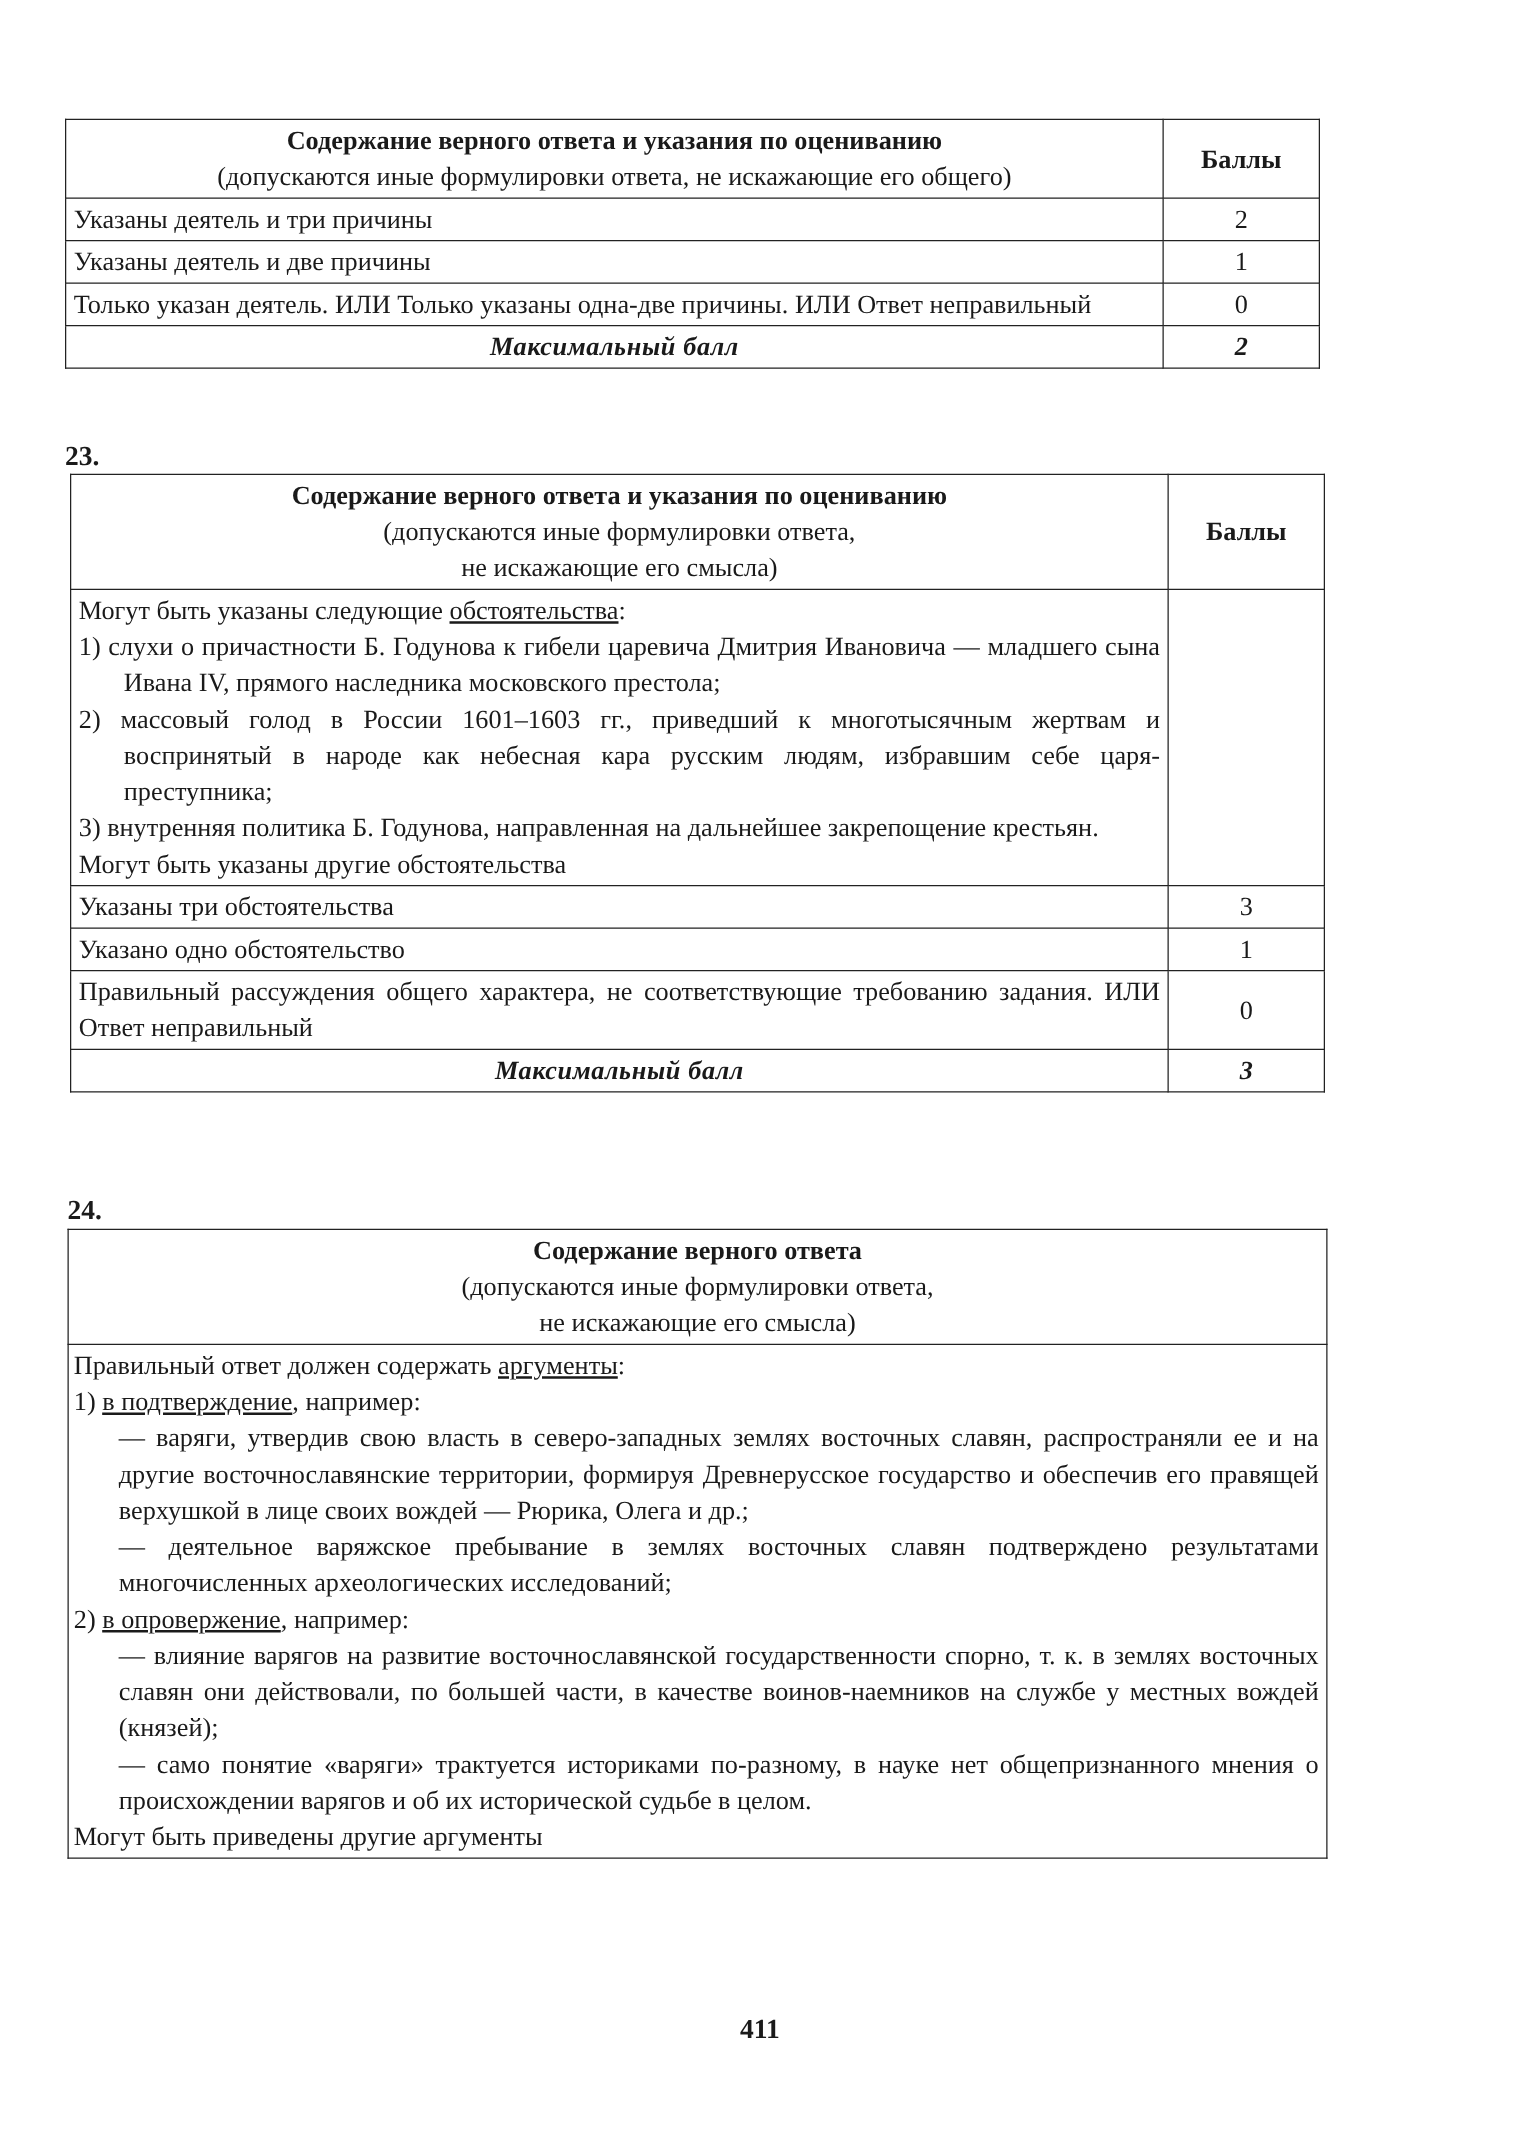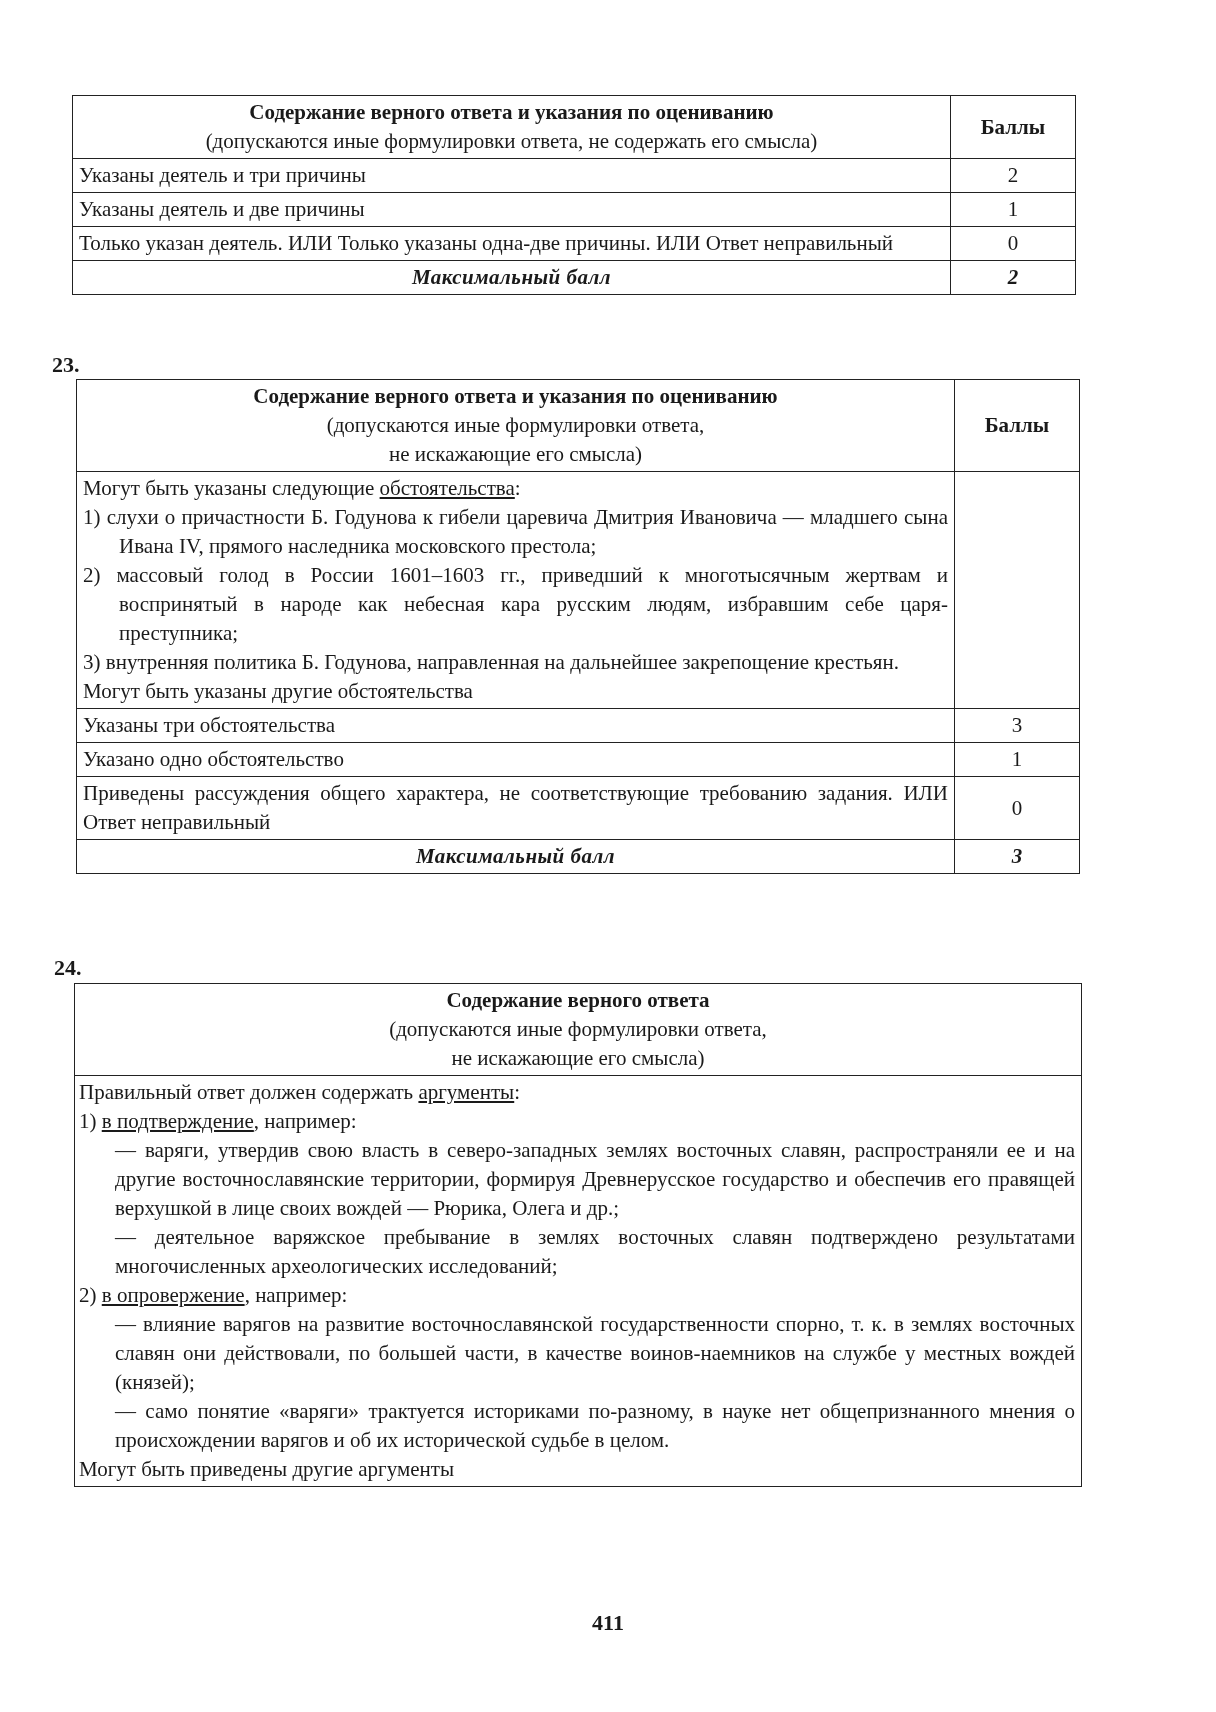--- a/index.html
+++ b/index.html
@@ -1,21 +1,21 @@
 <!DOCTYPE html>
 <html><head>
 <meta charset="utf-8">
 <style>
   html, body { margin: 0; padding: 0; background: #ffffff; }
   body {
     width: 1216px; height: 1712px; position: relative; overflow: hidden;
     font-family: "Liberation Serif", "DejaVu Serif", serif;
     color: #1a1a1a; font-size: 21px;
   }
-  .tbl { position: absolute; border-collapse: collapse; border: 1.5px solid #222; margin-left: 20px; }
+  .tbl { position: absolute; border-collapse: collapse; border: 1.5px solid #222; }
   .tbl td { border: 1.5px solid #222; padding: 2px 6px; vertical-align: middle; line-height: 29px; }
   .hdr { text-align: center; }
   .hdr .b { font-weight: bold; }
   .pts { text-align: center; width: 112px; }
   .pts-h { font-weight: bold; }
   .max { text-align: center; font-style: italic; font-weight: bold; letter-spacing: 0.5px; }
   .maxv { font-style: italic; font-weight: bold; text-align: center; }
   .qnum { position: absolute; font-weight: bold; font-size: 22px; }
   .just { text-align: justify; }
   .li { padding-left: 36px; text-indent: -36px; text-align: justify; }
@@ -24,21 +24,21 @@
   .pageno { position: absolute; left: 0; width: 1216px; top: 1610px; text-align: center; font-weight: bold; font-size: 22px; }
 </style>
 </head>
 <body>
 
 <table class="tbl" style="left:52px; top:95px; width:1004px;">
   <tbody>
       <tr style="height:62px;">
     <td class="hdr">
       <div class="b">Содержание верного ответа и указания по оцениванию</div>
-      <div>(допускаются иные формулировки ответа, не содержать его смысла)</div>
+      <div>(допускаются иные формулировки ответа, не искажающие его общего)</div>
     </td>
     <td class="pts pts-h">Баллы</td>
   </tr>
   <tr>
     <td>Указаны деятель и три причины</td>
     <td class="pts">2</td>
   </tr>
   <tr>
     <td>Указаны деятель и две причины</td>
     <td class="pts">1</td>
@@ -77,21 +77,21 @@
   </tr>
   <tr>
     <td>Указаны три обстоятельства</td>
     <td class="pts">3</td>
   </tr>
   <tr>
     <td>Указано одно обстоятельство</td>
     <td class="pts">1</td>
   </tr>
   <tr>
-    <td class="just">Приведены рассуждения общего характера, не соответствующие требованию задания. ИЛИ Ответ неправильный</td>
+    <td class="just">Правильный рассуждения общего характера, не соответствующие требованию задания. ИЛИ Ответ неправильный</td>
     <td class="pts">0</td>
   </tr>
   <tr>
     <td class="max">Максимальный балл</td>
     <td class="maxv">3</td>
   </tr>
 </tbody>
   </table>
 
 <div class="qnum" style="left:54px; top:955px;">24.</div>

